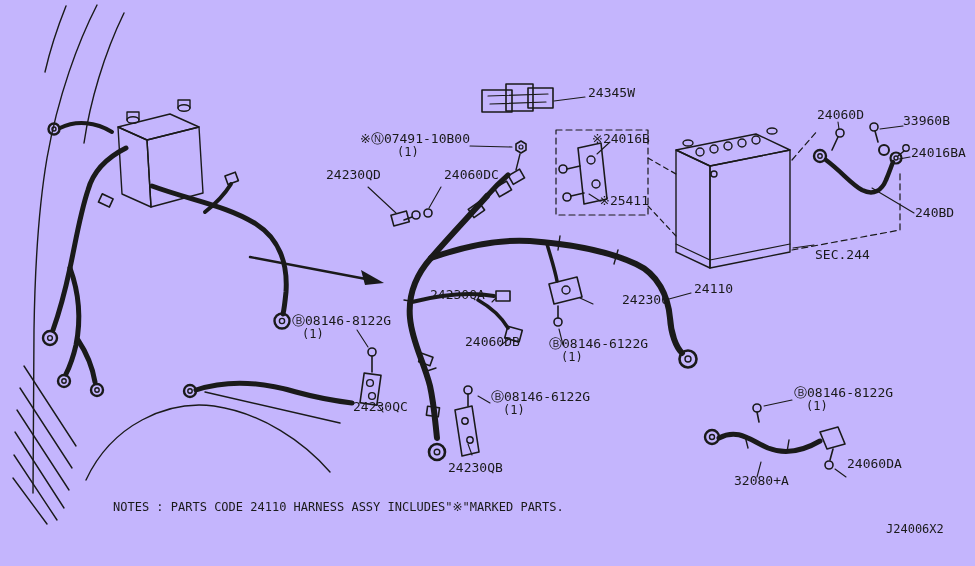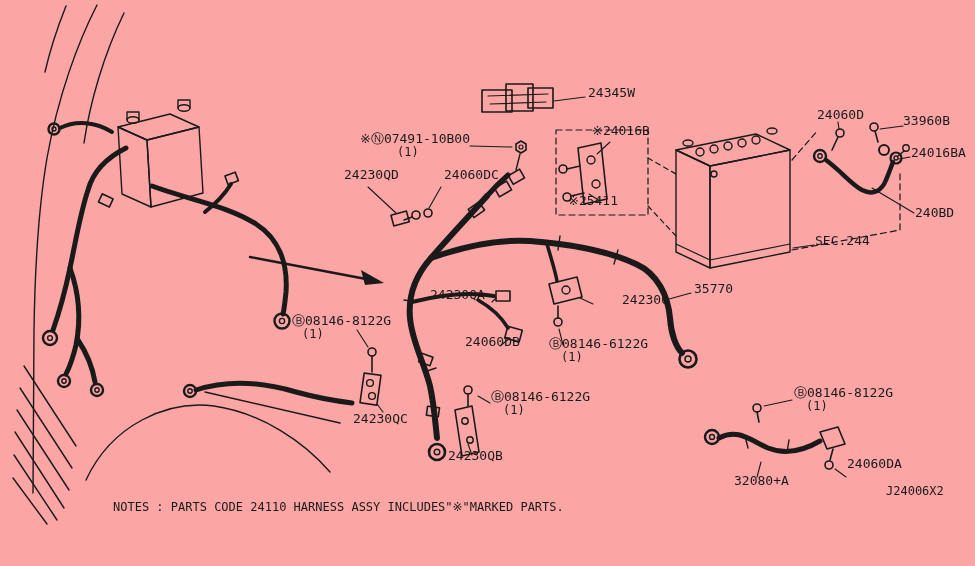--- a/index.html
+++ b/index.html
@@ -1,18 +1,18 @@
 <!DOCTYPE html>
 <html><head>
 <meta charset="utf-8">
 <style>
   * { margin:0; padding:0; box-sizing:border-box; }
   html,body { background:#ffffff; }
   .stage {
-    position:relative; width:975px; height:566px; background:#fca5a5;
+    position:relative; width:975px; height:566px; background:#c4b5fd;
     font-family:"DejaVu Sans Mono","DejaVu Sans",monospace; overflow:hidden;
   }
   .stage svg { position:absolute; left:0; top:0; }
   .lbl { position:absolute; font-size:13px; color:#1a1a1a; white-space:nowrap; line-height:1.1; }
   .qty { font-size:12px; }
   .notes { position:absolute; font-size:12px; color:#1a1a1a; white-space:nowrap; }
 </style>
 </head>
 <body>
 
@@ -226,42 +226,42 @@
         <path d="M792,400 L764,406"></path>
         <path d="M757,477 L761,462"></path>
         <path d="M846,477 L835,469"></path>
       </g>
     </g>
   </svg>
 
   <span class="lbl" style="left:588px;top:86px">24345W</span>
   <span class="lbl" style="left:360px;top:132px">※Ⓝ07491-10B00</span>
   <span class="lbl qty" style="left:397px;top:146px">(1)</span>
-  <span class="lbl" style="left:592px;top:124px">※24016B</span>
-  <span class="lbl" style="left:344px;top:168px">24230QD</span>
+  <span class="lbl" style="left:592px;top:132px">※24016B</span>
+  <span class="lbl" style="left:326px;top:168px">24230QD</span>
   <span class="lbl" style="left:444px;top:168px">24060DC</span>
-  <span class="lbl" style="left:568px;top:194px">※25411</span>
+  <span class="lbl" style="left:599px;top:194px">※25411</span>
   <span class="lbl" style="left:817px;top:108px">24060D</span>
   <span class="lbl" style="left:903px;top:114px">33960B</span>
   <span class="lbl" style="left:911px;top:146px">24016BA</span>
   <span class="lbl" style="left:915px;top:206px">240BD</span>
-  <span class="lbl" style="left:815px;top:234px">SEC.244</span>
-  <span class="lbl" style="left:694px;top:282px">35770</span>
+  <span class="lbl" style="left:815px;top:248px">SEC.244</span>
+  <span class="lbl" style="left:694px;top:282px">24110</span>
   <span class="lbl" style="left:430px;top:288px">24230QA</span>
   <span class="lbl" style="left:622px;top:293px">24230Q</span>
   <span class="lbl" style="left:292px;top:314px">Ⓑ08146-8122G</span>
   <span class="lbl qty" style="left:302px;top:328px">(1)</span>
   <span class="lbl" style="left:465px;top:335px">24060DB</span>
   <span class="lbl" style="left:549px;top:337px">Ⓑ08146-6122G</span>
   <span class="lbl qty" style="left:561px;top:351px">(1)</span>
   <span class="lbl" style="left:491px;top:390px">Ⓑ08146-6122G</span>
   <span class="lbl qty" style="left:503px;top:404px">(1)</span>
-  <span class="lbl" style="left:353px;top:412px">24230QC</span>
-  <span class="lbl" style="left:448px;top:449px">24230QB</span>
+  <span class="lbl" style="left:353px;top:400px">24230QC</span>
+  <span class="lbl" style="left:448px;top:461px">24230QB</span>
   <span class="lbl" style="left:794px;top:386px">Ⓑ08146-8122G</span>
   <span class="lbl qty" style="left:806px;top:400px">(1)</span>
   <span class="lbl" style="left:734px;top:474px">32080+A</span>
   <span class="lbl" style="left:847px;top:457px">24060DA</span>
 
   <span class="notes" style="left:113px;top:500px">NOTES : PARTS CODE 24110 HARNESS ASSY INCLUDES"※"MARKED PARTS.</span>
-  <span class="notes" style="left:886px;top:484px">J24006X2</span>
+  <span class="notes" style="left:886px;top:522px">J24006X2</span>
 
 </div>
 
 </body></html>

